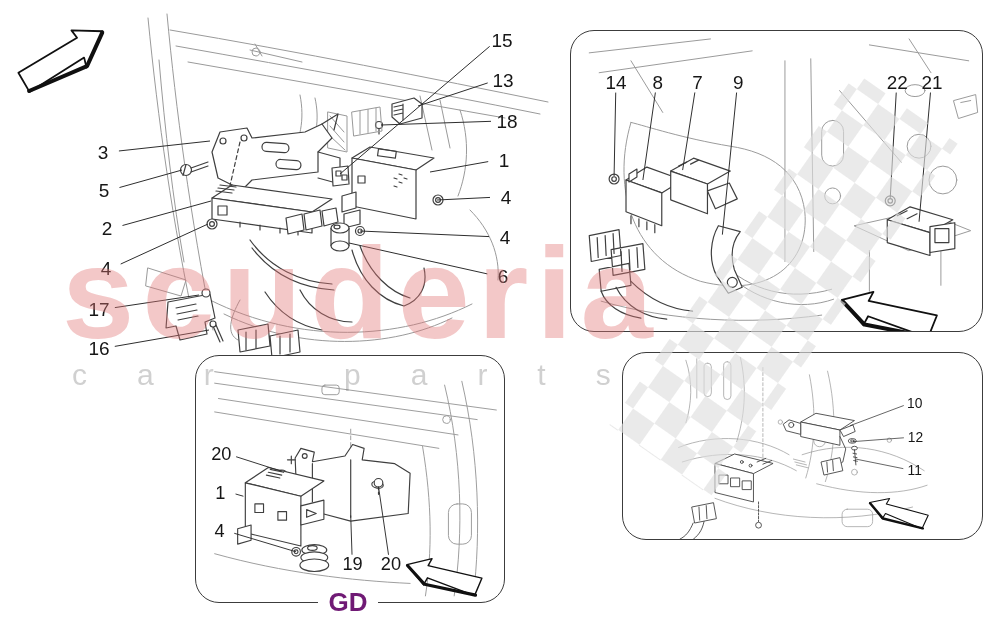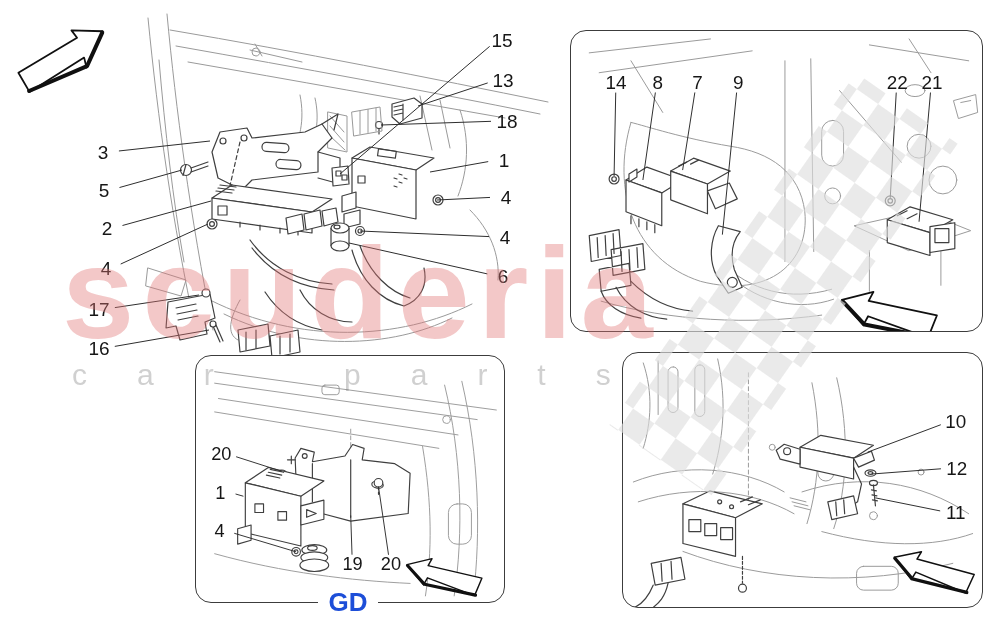--- a/index.html
+++ b/index.html
@@ -1,34 +1,34 @@
 <!DOCTYPE html>
 <html><head>
 <meta charset="utf-8">
 <style>
   html,body{margin:0;padding:0;background:#fff;}
   .stage{position:relative;width:1000px;height:630px;background:#fff;overflow:hidden;
          font-family:"Liberation Sans",sans-serif;}
-  .panel{position:absolute;box-sizing:border-box;border:1.6px solid #3c3c3c;border-radius:16px;background:#fff;}
+  .panel{position:absolute;box-sizing:border-box;border:1.6px solid #3c3c3c;border-radius:24px;background:#fff;}
   .panel svg{display:block;width:100%;height:100%;}
   #main-art{position:absolute;left:0;top:0;}
   .ctx{stroke:#9a9a9a;stroke-width:1;fill:none;stroke-linejoin:round;stroke-linecap:round;}
   .prt{stroke:#3f3f3f;stroke-width:1.2;fill:none;stroke-linejoin:round;stroke-linecap:round;}
   .prtf{stroke:#3f3f3f;stroke-width:1.2;fill:#ffffff;stroke-linejoin:round;}
   .arr{fill:#ffffff;stroke:#101010;stroke-width:1.8;stroke-linejoin:round;}
   .arrthick{fill:none;stroke:#101010;stroke-width:4;stroke-linejoin:round;stroke-linecap:round;}
   .callout-text{font-family:"Liberation Sans",sans-serif;font-size:19px;fill:#161616;}
   .leader{stroke:#2e2e2e;stroke-width:1;}
   .wm-brand{position:absolute;left:62px;top:228px;font-size:130px;font-weight:bold;
             letter-spacing:8px;line-height:1;pointer-events:none;white-space:nowrap;}
   .wm-tagline{position:absolute;left:72px;top:360px;font-size:30px;letter-spacing:50px;word-spacing:22px;
             line-height:1;pointer-events:none;white-space:nowrap;}
   .checker-layer{position:absolute;left:0;top:0;pointer-events:none;opacity:.75;}
   .gd-label{position:absolute;left:318px;top:586px;width:60px;height:32px;background:#fff;
-            text-align:center;font-size:26px;font-weight:bold;color:#1d4ed8;line-height:32px;}
+            text-align:center;font-size:26px;font-weight:bold;color:#701a75;line-height:32px;}
 </style>
 </head>
 <body>
 
 <div class="stage">
 
   <svg id="main-art" width="565" height="362" viewBox="0 0 565 362">
 
     <g transform="translate(8,60) rotate(-25)">
       <path class="arr" d="M98 14 L70 0 L72 9 L4 16 L6 38 L70 30 L68 40 Z"></path>
@@ -278,21 +278,21 @@
         <line x1="28.42728628486065" y1="180.65156483021042" x2="93" y2="200" class="leader"></line>
         <text x="13" y="184.5" text-anchor="middle" class="callout-text">4</text>
         <line x1="151.37303093287431" y1="203.00768049268459" x2="150" y2="162" class="leader"></line>
         <text x="152" y="219.5" text-anchor="middle" class="callout-text">19</text>
         <line x1="189.46454560783673" y1="203.12635549205652" x2="179" y2="132" class="leader"></line>
         <text x="192" y="219.5" text-anchor="middle" class="callout-text">20</text>
       </svg>
   </div>
   <div class="gd-label">GD</div>
 
-  <div class="panel" style="left:622px;top:352px;width:361px;height:256px;">
+  <div class="panel" style="left:622px;top:352px;width:361px;height:188px;">
     <svg viewBox="0 0 361 256">
       <g class="ctx">
         <path d="M20 10 C30 40 28 70 20 96 M35 8 L35 62 M95 6 C105 50 100 90 90 122"></path>
         <rect x="45" y="14" width="10" height="46" rx="5"></rect>
           <rect x="72" y="12" width="10" height="52" rx="5"></rect>
         <path d="M10 130 C60 110 120 115 162 140 M15 150 C70 132 130 138 172 162"></path>
         <path d="M180 140 C240 120 300 130 348 162 M60 200 C140 230 240 236 332 212 M200 180 C260 196 312 196 352 182"></path>
         <path d="M190 30 C200 80 198 130 185 172 M215 25 C228 80 226 135 212 177"></path>
         <rect x="196" y="95" width="16" height="34" rx="8"></rect>
         <circle cx="150" cy="95" r="3"></circle>

